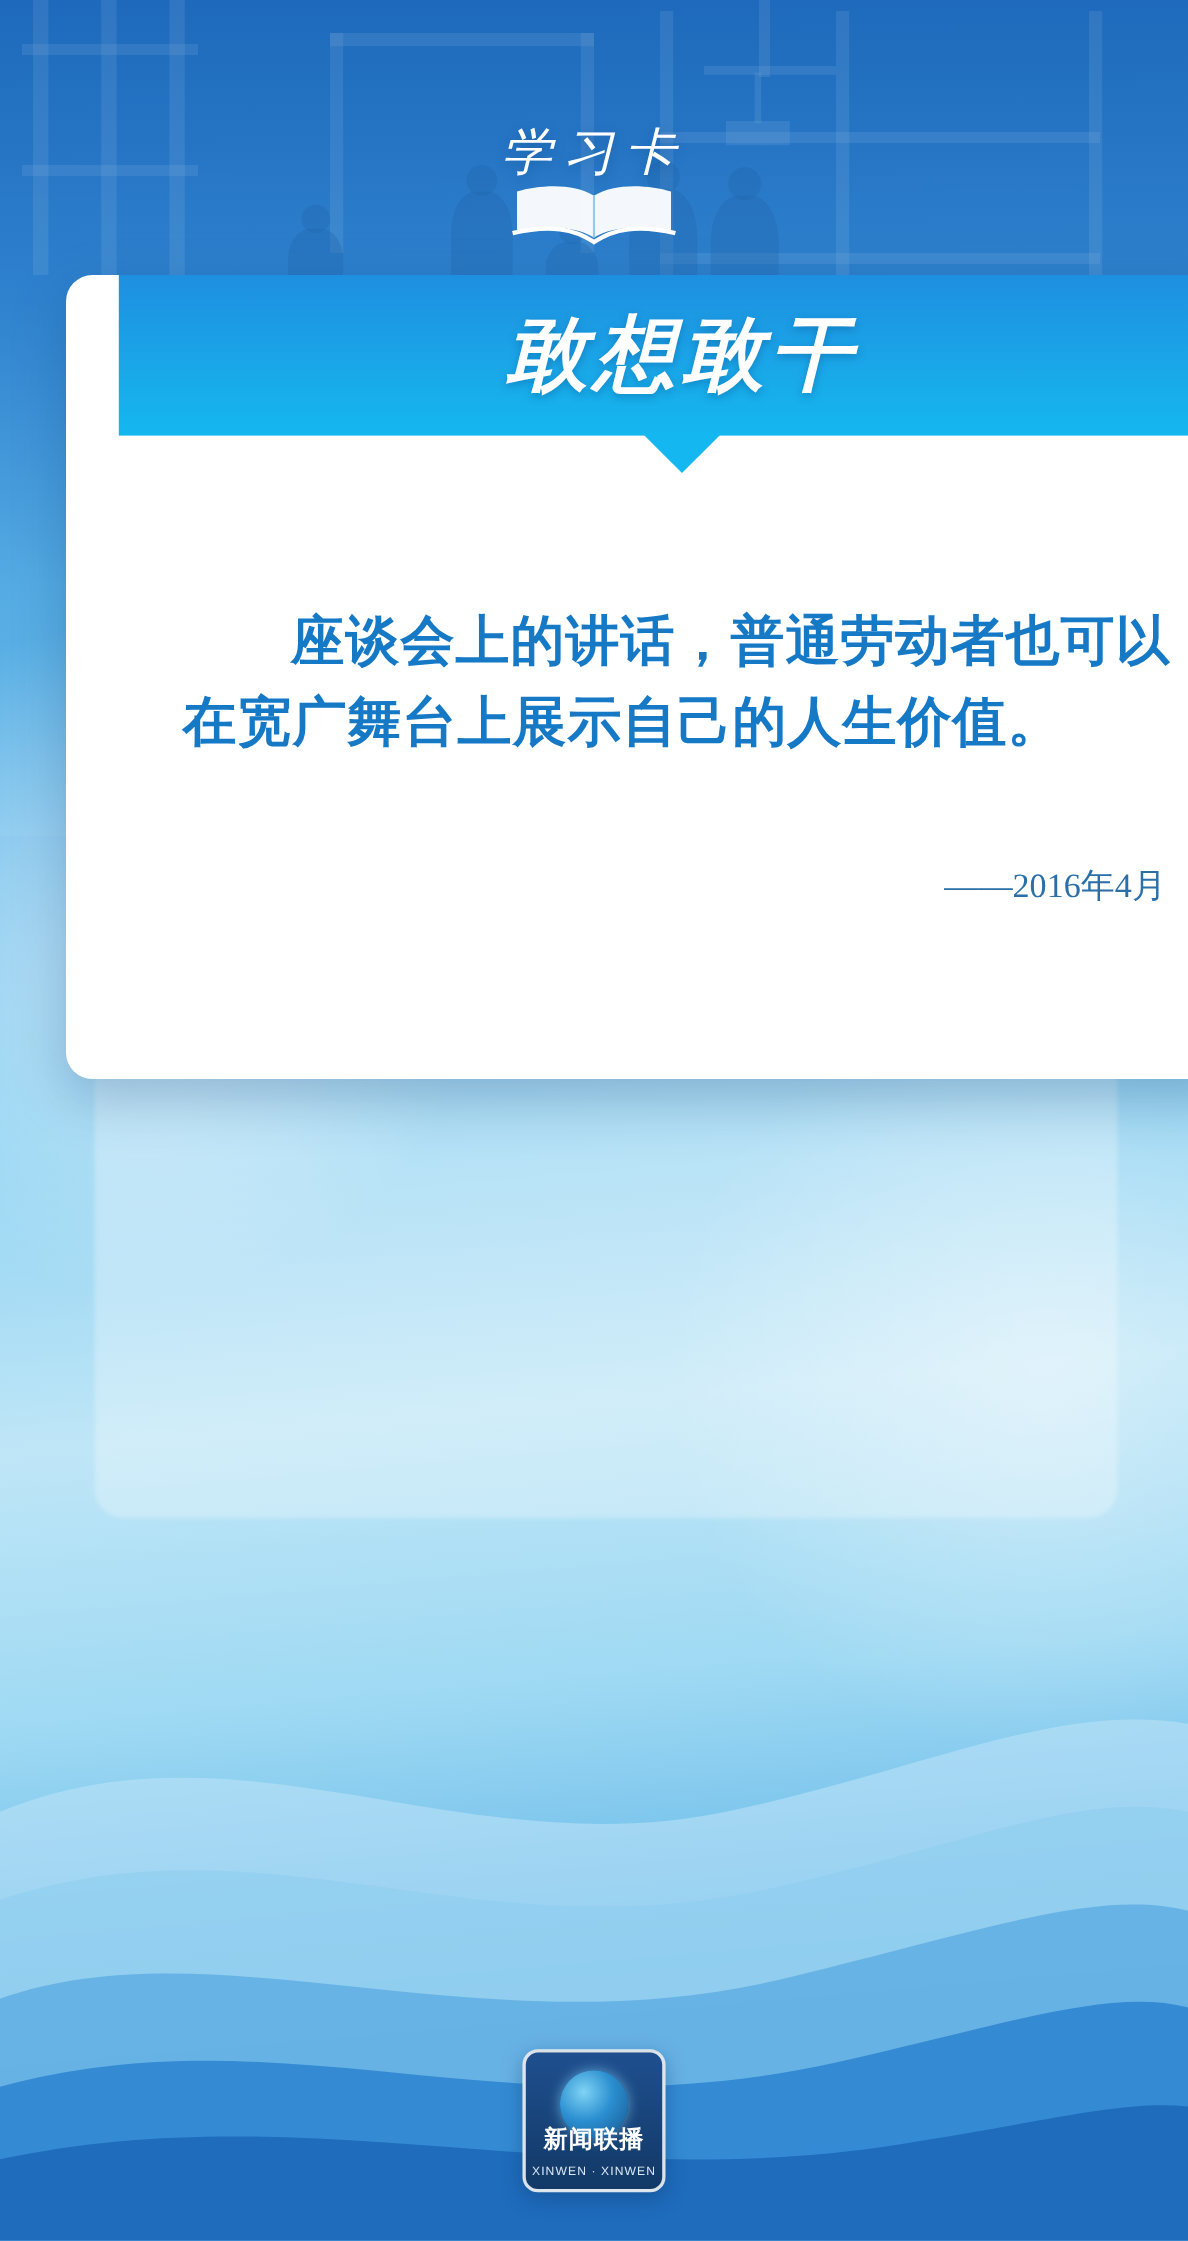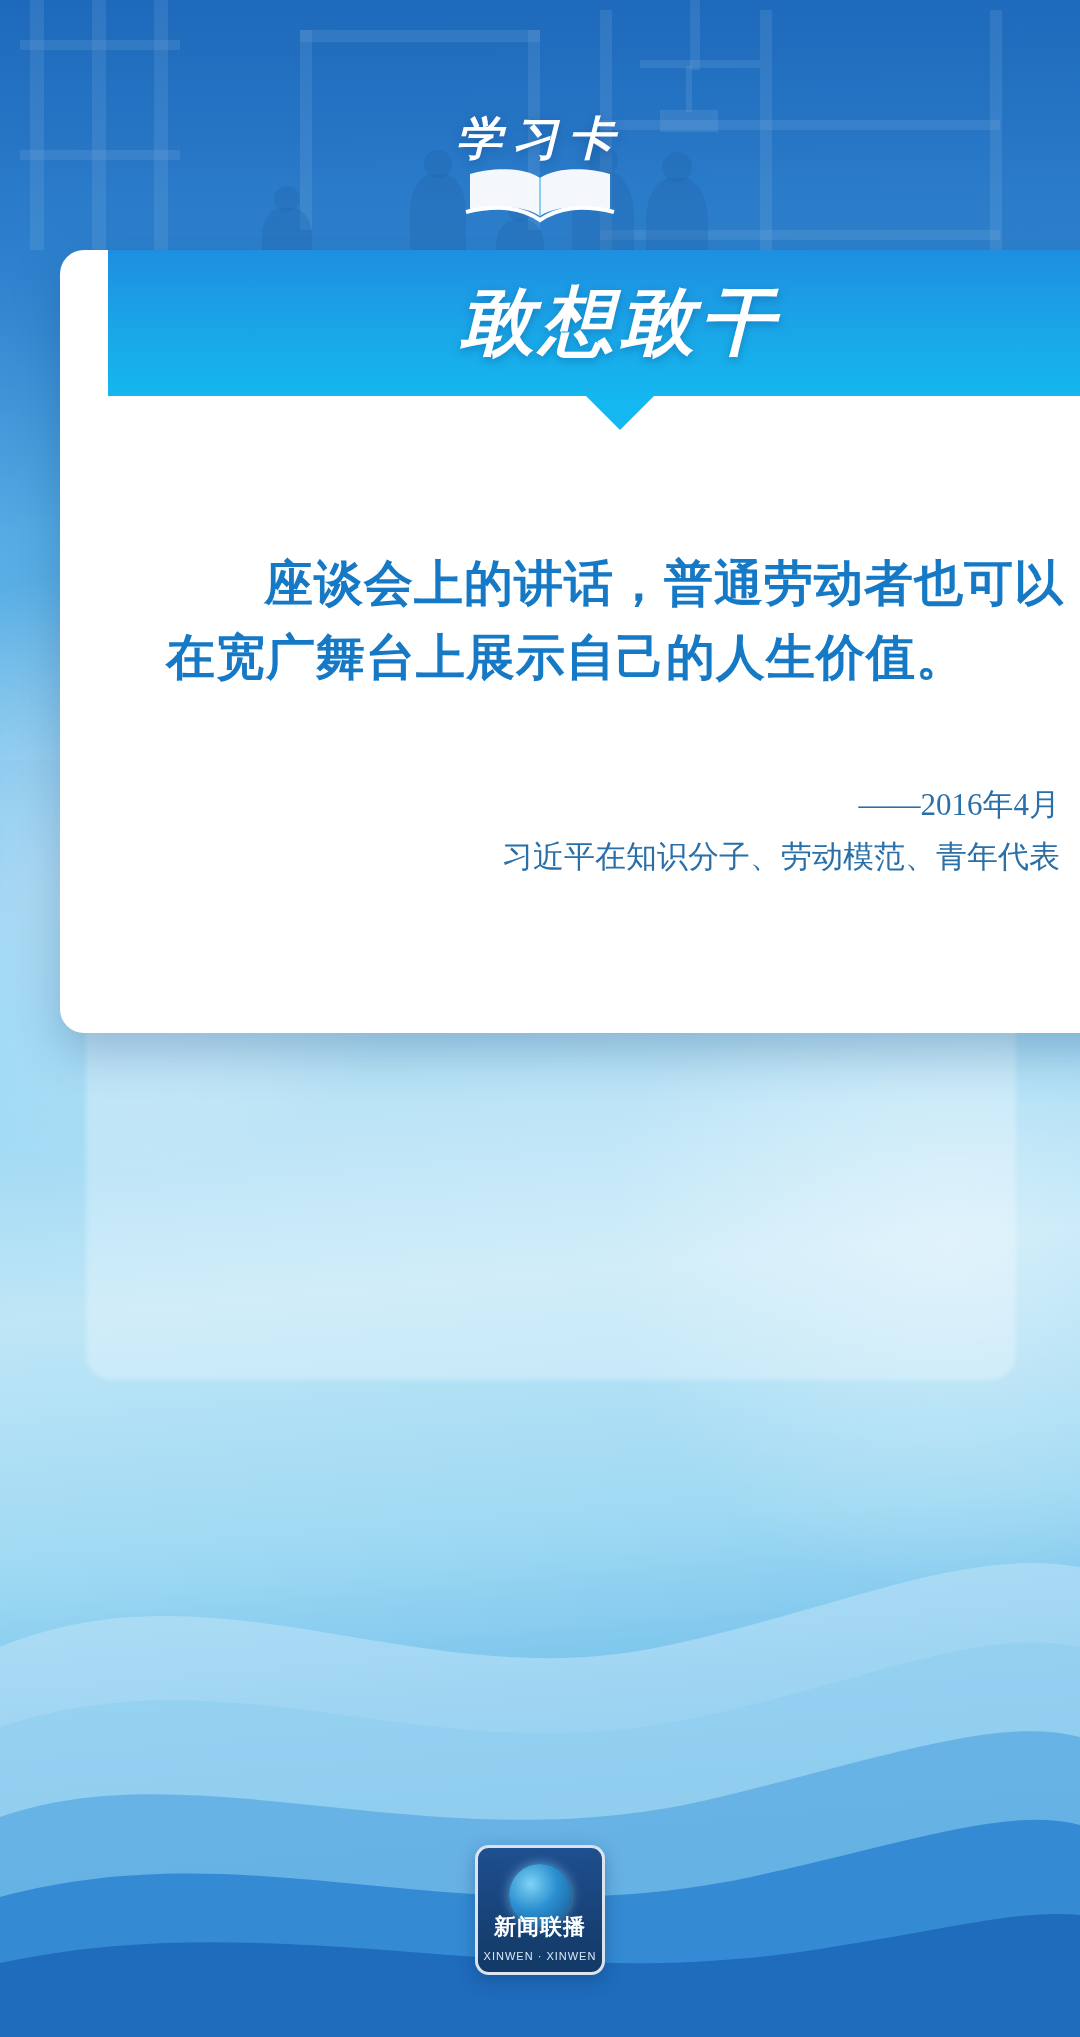--- a/index.html
+++ b/index.html
@@ -75,21 +75,21 @@
   .brand {
     position: absolute;
     left: 0; top: 108px;
     width: 1080px;
     text-align: center;
     z-index: 5;
   }
   .brand-text {
     display: inline-block;
     font-family: "Liberation Serif", serif;
-    font-weight: bold;
+    font-weight: normal;
     font-style: italic;
     font-size: 46px;
     letter-spacing: 10px;
     color: #ffffff;
     text-shadow: 0 2px 10px rgba(10,60,120,0.35);
   }
   .brand-book {
     position: absolute;
     left: 50%;
     top: 54px;
@@ -172,21 +172,21 @@
     padding-right: 14px;
   }
   .attribution div { white-space: nowrap; }
 
   .card-bottom-pad { height: 110px; }
 
   
   .footer-logo {
     position: absolute;
     left: 50%;
-    bottom: 62px;
+    bottom: 44px;
     transform: translateX(-50%);
     width: 124px;
     height: 124px;
     border-radius: 14px;
     background: linear-gradient(180deg, #1f4f8f 0%, #123966 100%);
     border: 3px solid rgba(255,255,255,0.85);
     box-shadow: 0 6px 18px rgba(10,50,100,0.35);
     z-index: 8;
     overflow: hidden;
     margin-top: 20px;
@@ -300,21 +300,20 @@
     <div class="card-header">
       <div class="card-title">敢想敢干</div>
       <div class="header-notch"></div>
     </div>
 
     <div class="card-body">
       <p class="quote-para bold">座谈会上的讲话，普通劳动者也可以在宽广舞台上展示自己的人生价值。</p>
 
       <div class="attribution">
         <div>——2016年4月</div>
-        <div>习近平在知识分子、劳动模范、青年代表</div>
       </div>
 
       <div class="card-bottom-pad"></div>
     </div>
   </div>
 
   <div class="footer-logo">
     <div class="globe"></div>
     <div class="logo-cn">新闻联播</div>
     <div class="logo-en">XINWEN · XINWEN</div>

